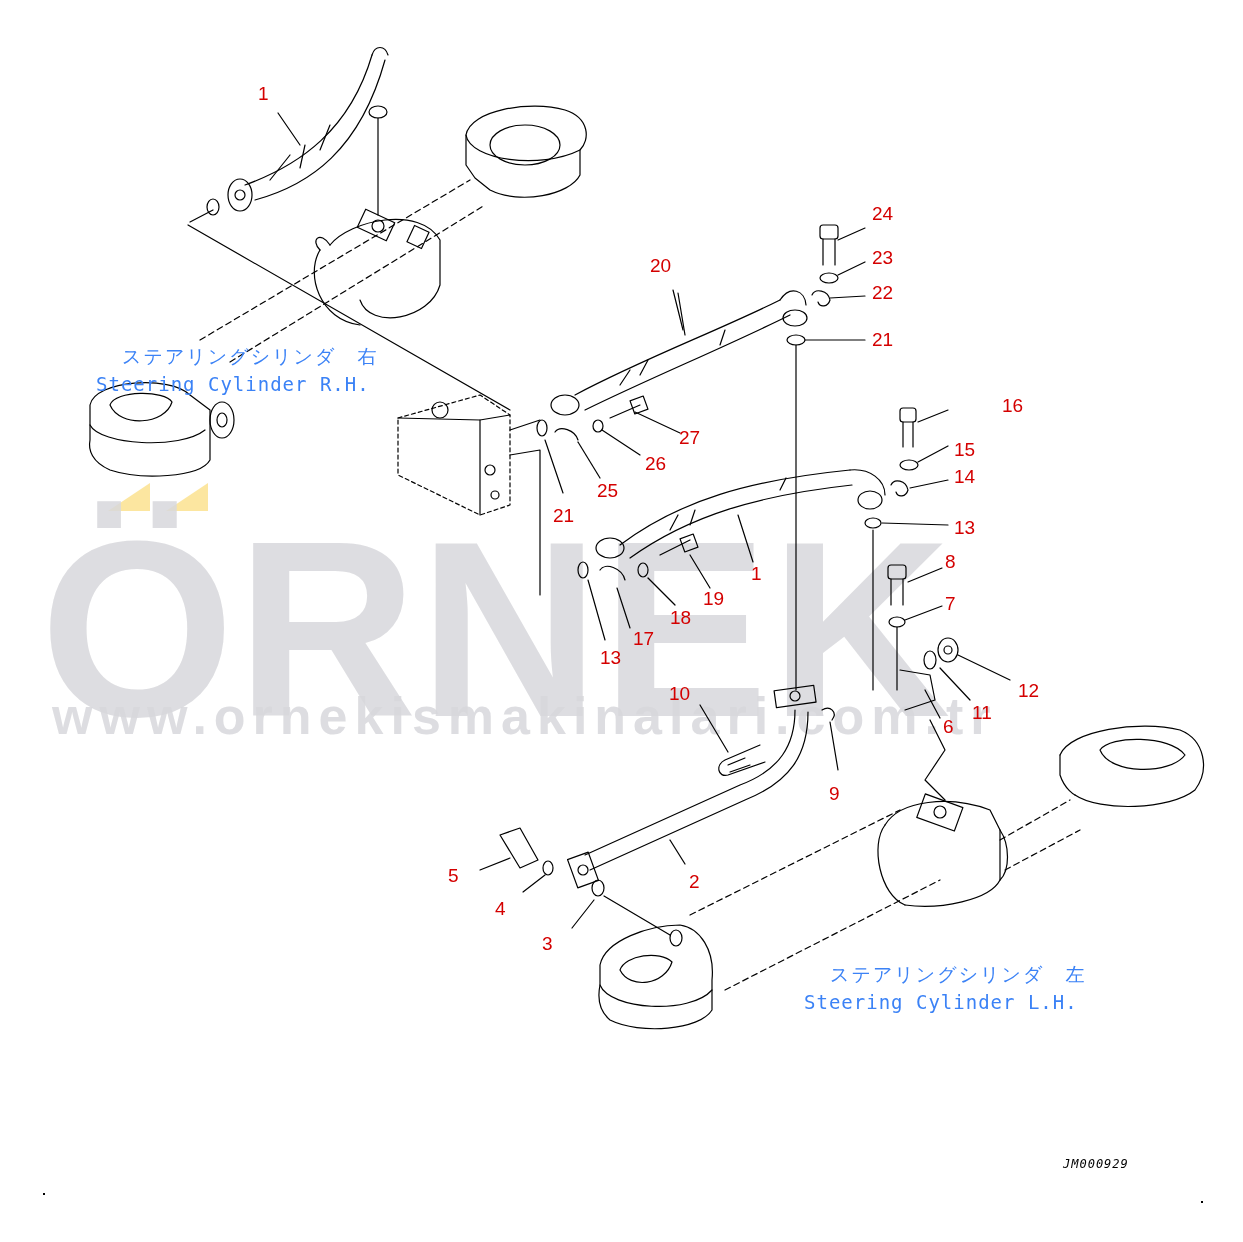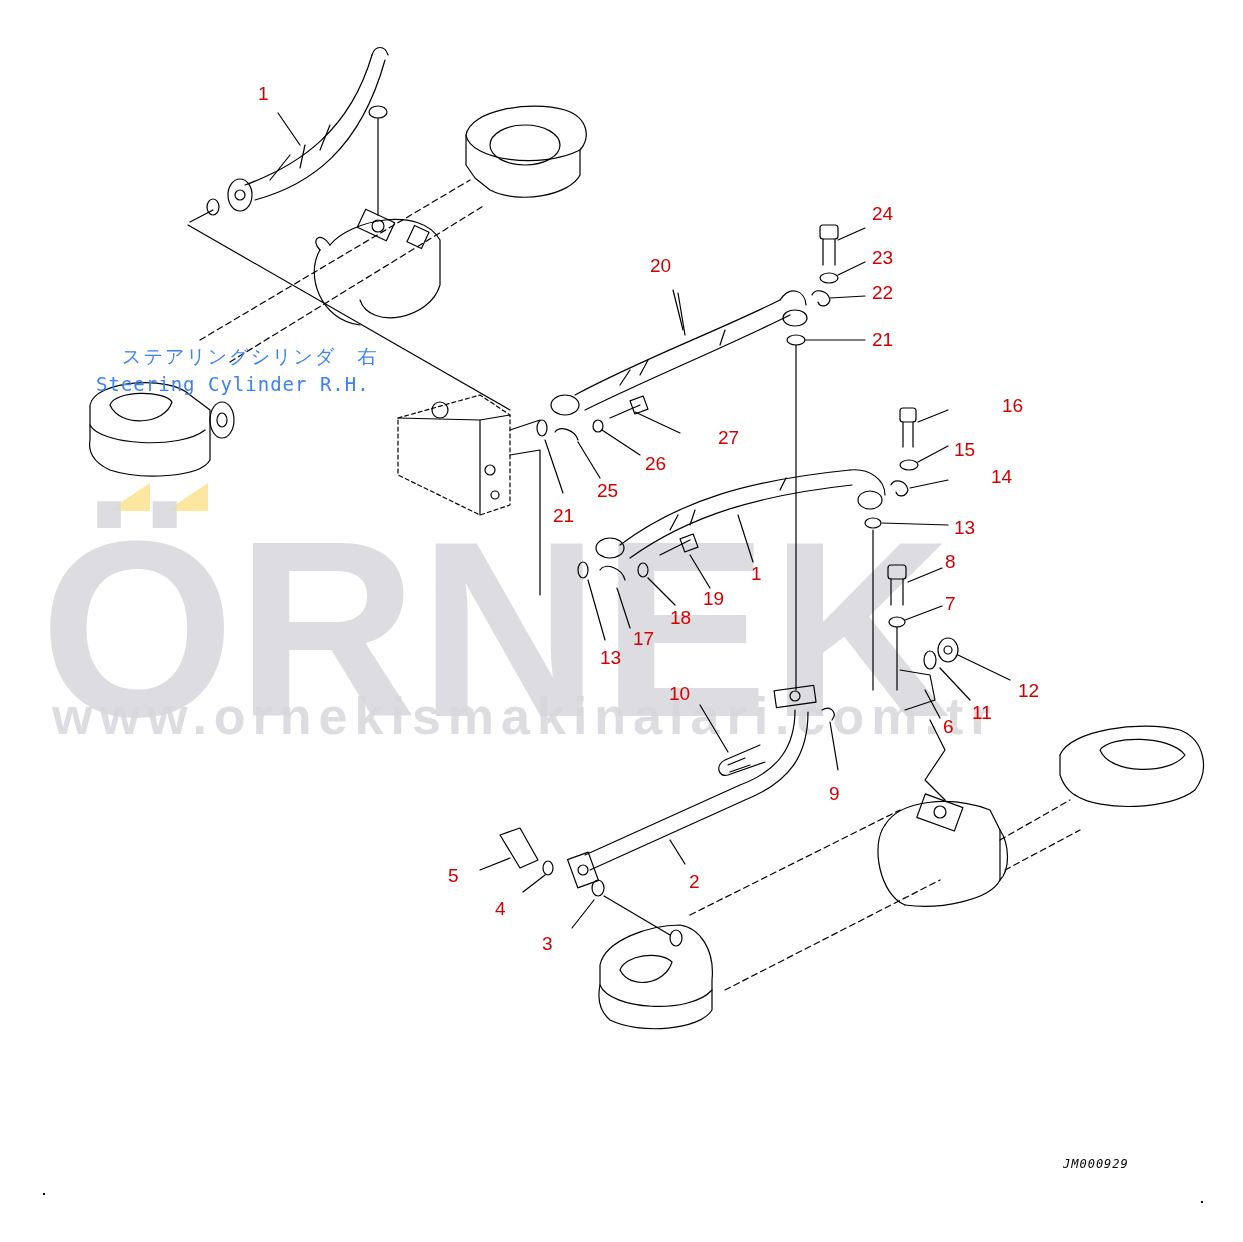--- a/index.html
+++ b/index.html
@@ -205,36 +205,40 @@
       <path d="M480,870 L510,858"></path>
       <path d="M523,892 L545,875"></path>
       <path d="M572,928 L594,900"></path>
     </g>
   </svg>
 
   <div class="caption" style="left:96px;top:342px;">
     <div class="jp" style="padding-left:26px;">ステアリングシリンダ　右</div>
     <div>Steering Cylinder R.H.</div>
   </div>
+  <div class="caption" style="left:804px;top:960px;">
+    <div class="jp" style="padding-left:26px;">ステアリングシリンダ　左</div>
+    <div>Steering Cylinder L.H.</div>
+  </div>
 
   <div class="docid" style="left:1063px;top:1157px;">JM000929</div>
 
   <div class="callout" style="left:258px;top:84px;">1</div>
   <div class="callout" style="left:650px;top:256px;">20</div>
   <div class="callout" style="left:872px;top:204px;">24</div>
   <div class="callout" style="left:872px;top:248px;text-align:center;">23</div>
   <div class="callout" style="left:872px;top:283px;">22</div>
   <div class="callout" style="left:872px;top:330px;">21</div>
-  <div class="callout" style="left:718px;top:428px;">27</div>
+  <div class="callout" style="left:679px;top:428px;">27</div>
   <div class="callout" style="left:645px;top:454px;">26</div>
   <div class="callout" style="left:597px;top:481px;">25</div>
   <div class="callout" style="left:553px;top:506px;">21</div>
   <div class="callout" style="left:954px;top:396px;margin-left:48px;">16</div>
   <div class="callout" style="left:954px;top:432px;margin-top:8px;">15</div>
-  <div class="callout" style="left:954px;top:467px;margin-left:37px;">14</div>
+  <div class="callout" style="left:954px;top:467px;">14</div>
   <div class="callout" style="left:954px;top:518px;">13</div>
   <div class="callout" style="left:751px;top:564px;">1</div>
   <div class="callout" style="left:703px;top:589px;">19</div>
   <div class="callout" style="left:670px;top:608px;">18</div>
   <div class="callout" style="left:633px;top:629px;text-align:right;">17</div>
   <div class="callout" style="left:600px;top:648px;">13</div>
   <div class="callout" style="left:945px;top:552px;">8</div>
   <div class="callout" style="left:945px;top:594px;">7</div>
   <div class="callout" style="left:1018px;top:681px;">12</div>
   <div class="callout" style="left:972px;top:703px;">11</div>

